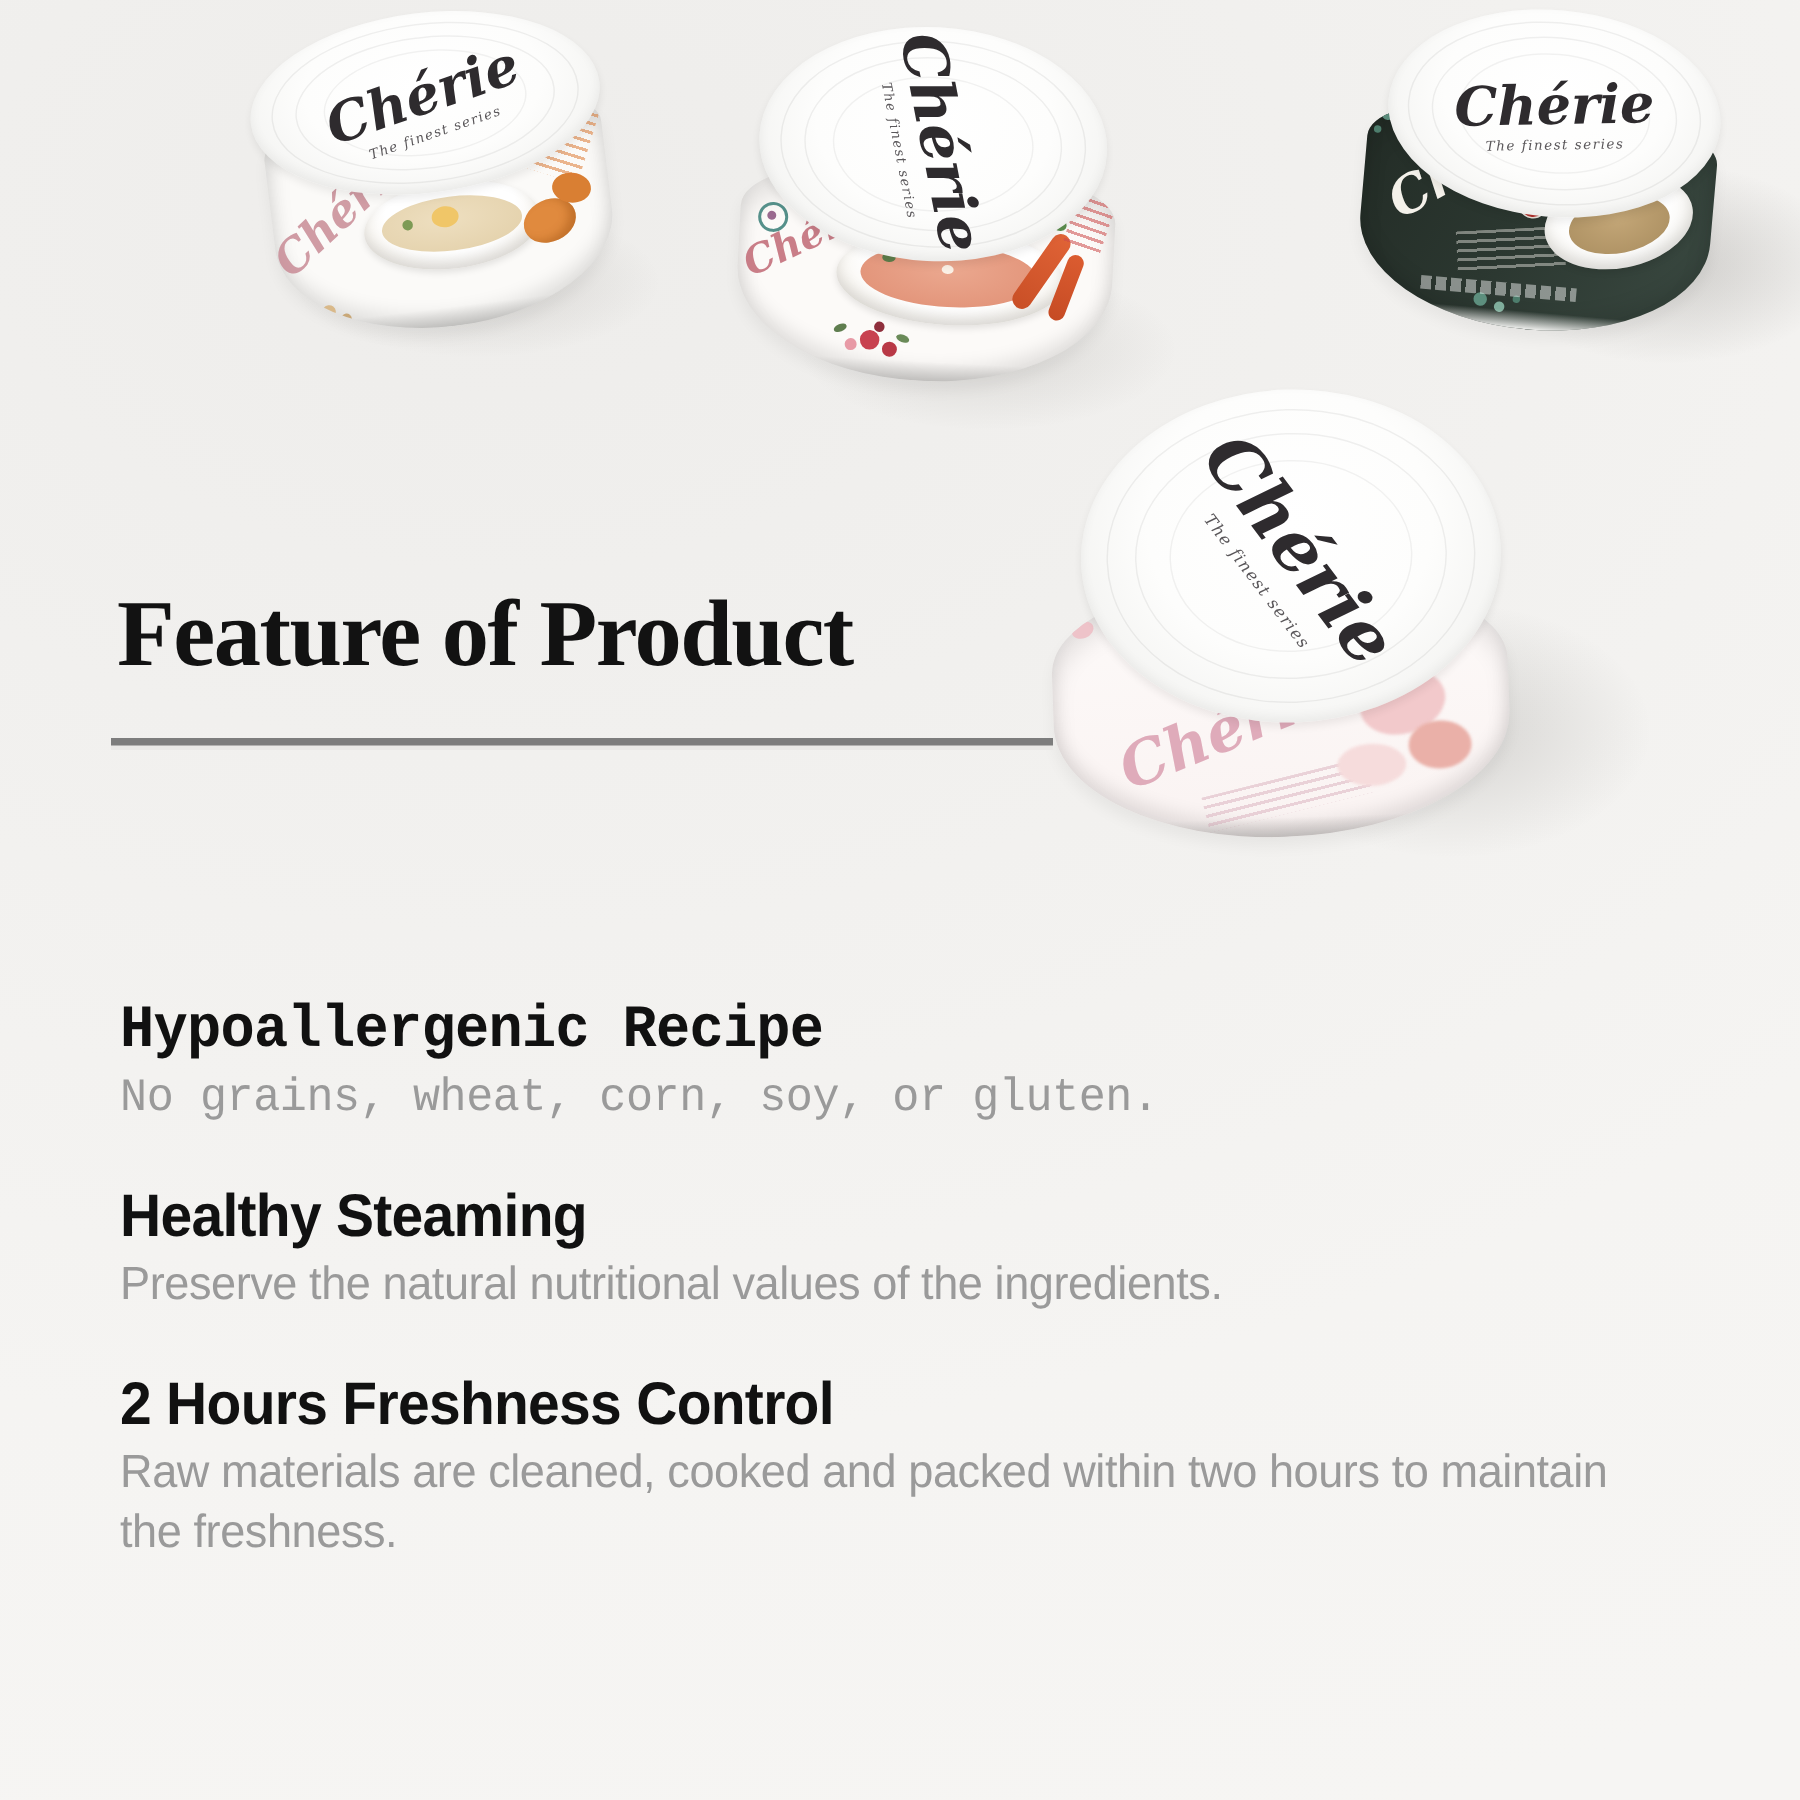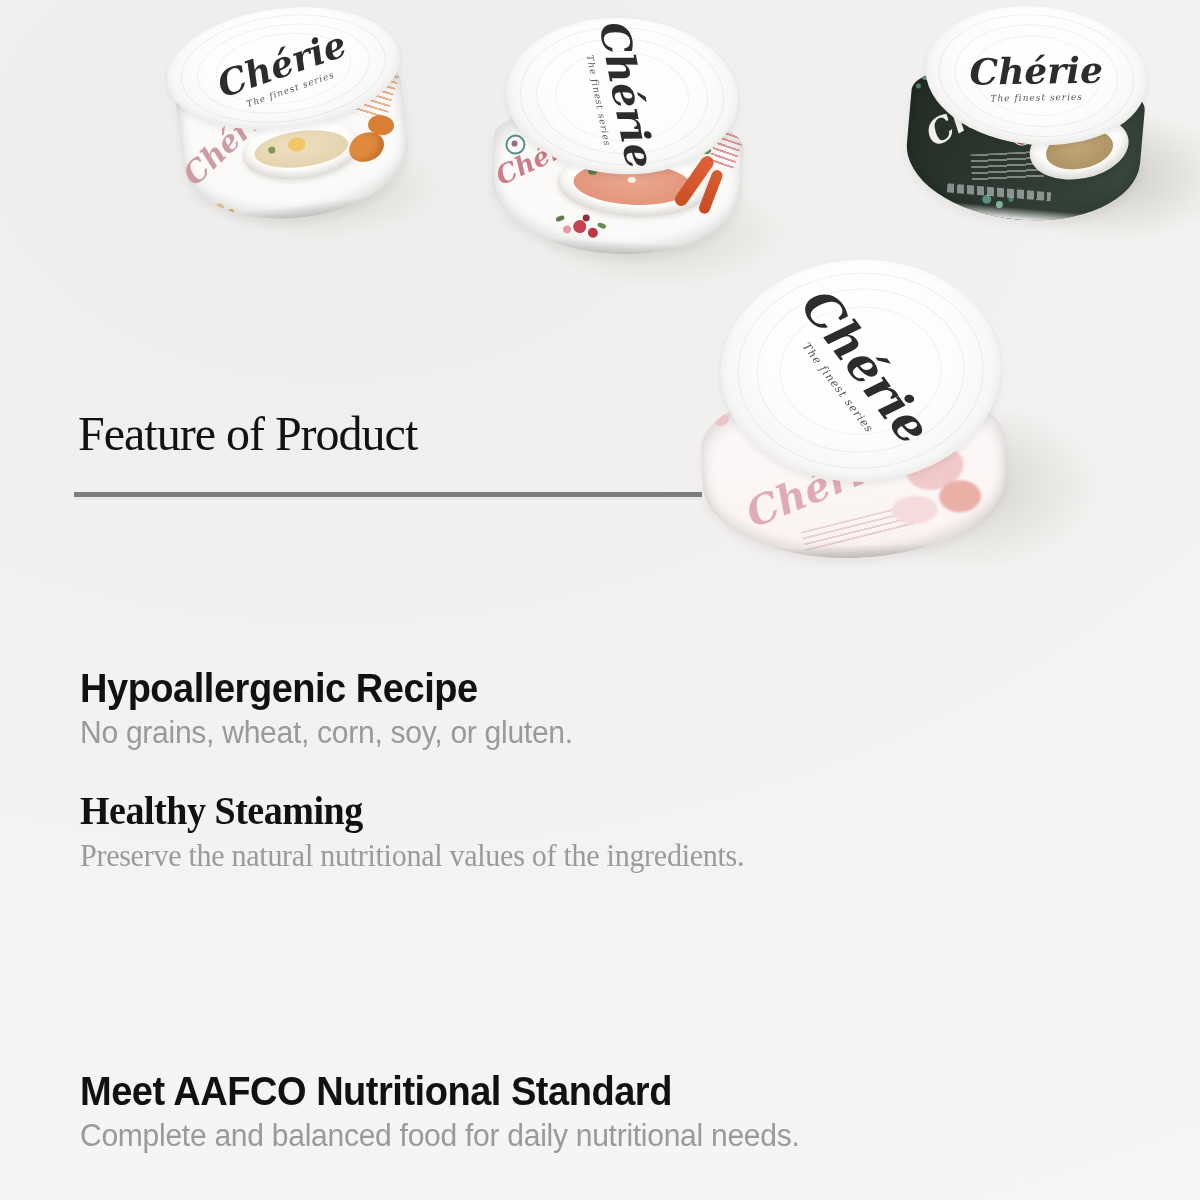--- a/index.html
+++ b/index.html
@@ -59,24 +59,24 @@
   
   .can4{left:698px;top:256px;width:308px;height:308px;transform:rotate(-2deg);}
   .lid4{left:24px;top:4px;width:280px;height:222px;}
   .lid4 .lid-logo-wrap{transform:rotate(55deg);}
   .lid4 .lid-brand{font-size:48px;}
   .lid4 .lid-tagline{font-size:11px;}
   .body4{left:2px;top:130px;width:304px;height:172px;background:linear-gradient(180deg,#fdfaf9,#faf3f2);border-radius:42% 42% 50% 50% / 34% 34% 46% 46%;}
   
   .copy{position:absolute;z-index:5;}
   .eyebrow{left:84px;top:342px;font-family:"Liberation Serif","DejaVu Serif",serif;font-size:38px;letter-spacing:3px;color:#161616;text-shadow:0 4px 0 #cbcac8;}
-  .title{left:78px;top:406px;font-family:"Liberation Serif","DejaVu Serif",serif;font-size:48px;font-weight:400;letter-spacing:-1px;color:#121212;}
+  .title{left:78px;top:386px;font-family:"Liberation Serif","DejaVu Serif",serif;font-size:63px;font-weight:700;letter-spacing:-1px;color:#121212;}
   .divider{left:74px;top:492px;width:628px;height:5px;background:#7d7d7d;box-shadow:0 3px 0 #eae9e7;}
   .section{position:absolute;left:80px;width:1080px;}
-  .s1{top:537px;} .s2{top:665px;} .s3{top:788px;font-family:Liberation Serif, serif;} .s4{top:913px;} .s5{top:1068px;}
+  .s1{top:537px;} .s2{top:665px;font-family:Liberation Mono, monospace;} .s3{top:788px;} .s4{top:913px;} .s5{top:1068px;}
   .section h3{margin:0;font-size:40px;line-height:46px;font-weight:700;color:#111111;letter-spacing:-.5px;transform:scaleX(.95);transform-origin:left;}
   .section p{margin:2px 0 0 0;font-size:31px;line-height:40px;color:#9a9a9a;letter-spacing:-.3px;transform:scaleX(.97);transform-origin:left;white-space:pre-line;}
 </style>
 </head>
 <body>
 
 <div class="stage">
 
   <div class="cshadow sh1"></div>
   <div class="cshadow sh2"></div>
@@ -201,18 +201,19 @@
   <div class="copy divider"></div>
 
   <div class="copy section s2">
     <h3>Hypoallergenic Recipe</h3>
     <p>No grains, wheat, corn, soy, or gluten.</p>
   </div>
   <div class="copy section s3">
     <h3>Healthy Steaming</h3>
     <p>Preserve the natural nutritional values of the ingredients.</p>
   </div>
-  <div class="copy section s5">
-    <h3>Meet AAFCO Nutritional Standard</h3>
-    <p>Complete and balanced food for daily nutritional needs.</p>
+  <div class="copy section s4">
+    <h3>2 Hours Freshness Control</h3>
+    <p>Raw materials are cleaned, cooked and packed within two hours to maintain
+the  freshness.</p>
   </div>
 
 </div>
 
 </body></html>

